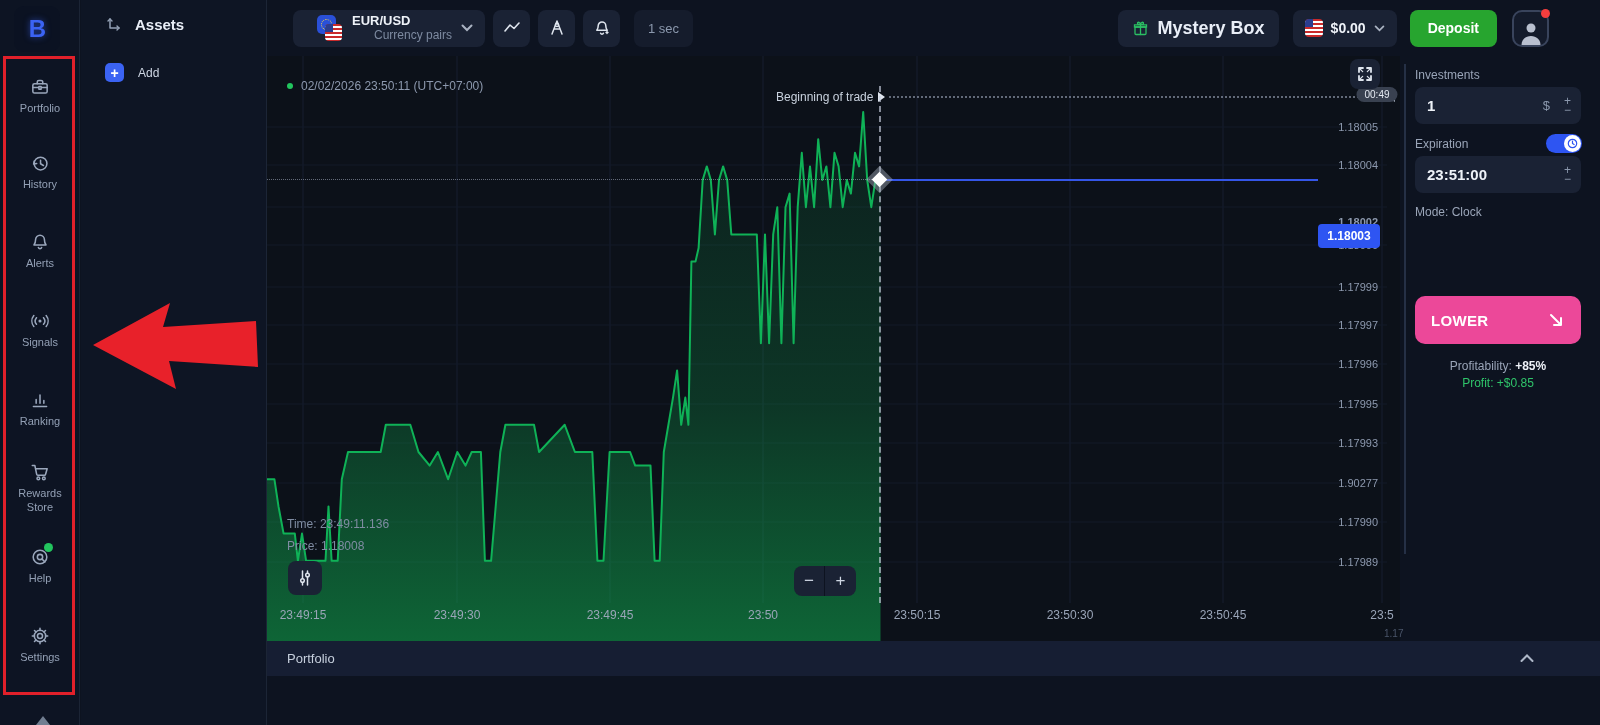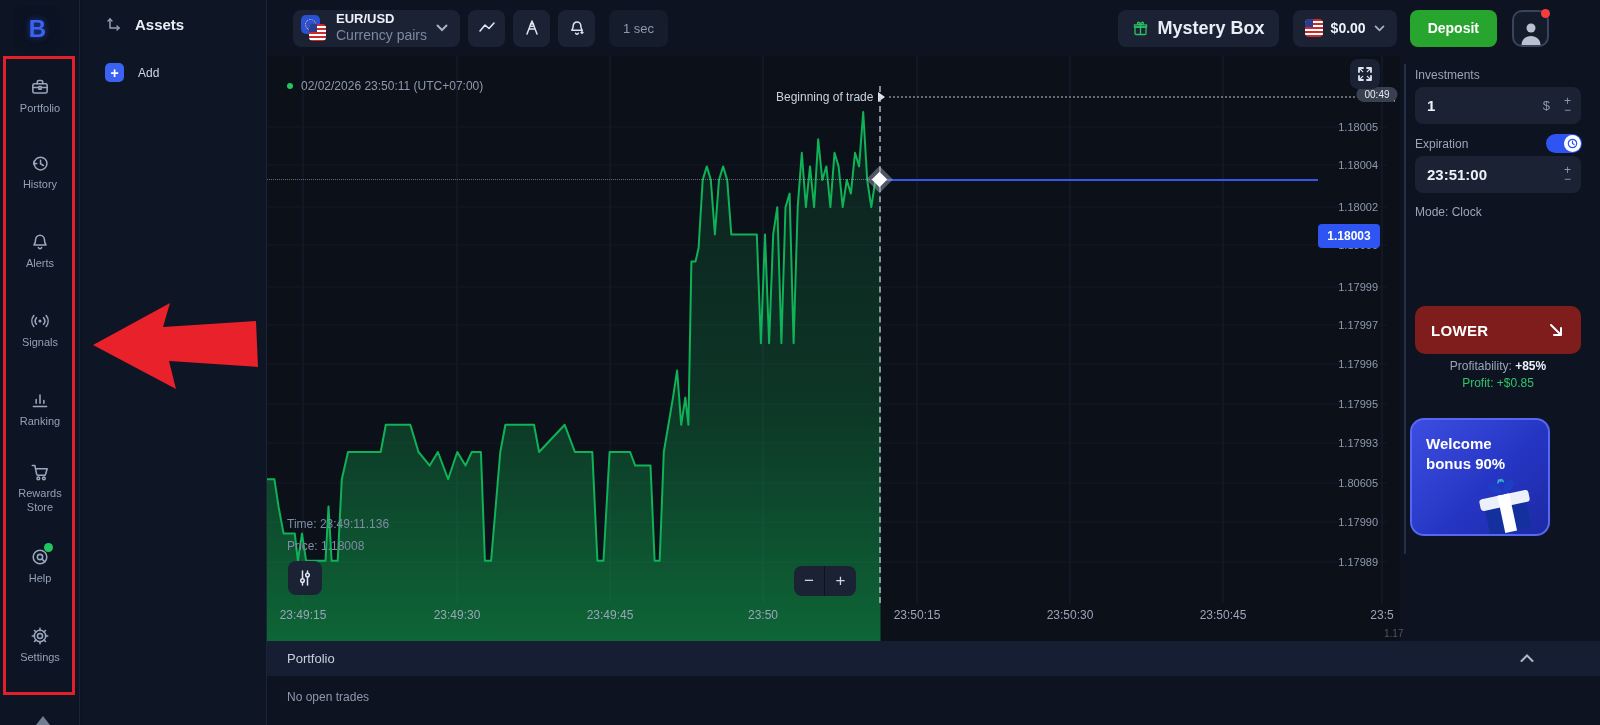--- a/index.html
+++ b/index.html
@@ -37,33 +37,33 @@
   #add-label { font-size:12px; color:#cfd7e4; }
 
   
   #main { position:absolute; left:267px; top:0; width:1333px; height:725px; }
 
   
   #toolbar { position:absolute; left:0; top:0; width:1333px; height:56px;
     display:flex; align-items:center; }
   .tb-btn { background:#1a2234; border-radius:8px; display:flex; align-items:center;
     justify-content:center; cursor:pointer; }
-  #pair-btn { margin-left:26px; height:37px; padding:0 12px 0 8px; gap:9px; }
+  #pair-btn { margin-left:26px; height:37px; padding:0 12px 0 24px; gap:9px; }
   #pair-flags { position:relative; width:26px; height:26px; }
   #flag-eu { position:absolute; left:0; top:0; width:19px; height:19px; border-radius:5px;
     background:#2a50d8; }
   #flag-eu i { position:absolute; left:4px; top:4px; width:11px; height:11px; border-radius:50%;
     border:1px dotted #f5d34c; }
   .flag-us { position:absolute; border-radius:4px; overflow:hidden;
     background:repeating-linear-gradient(#c92a2a 0 2px, #fff 2px 4px); }
   #flag-us-pair { left:8px; top:9px; width:17px; height:17px; }
   .flag-us:before { content:""; position:absolute; left:0; top:0; width:45%; height:45%; background:#2b3d8f; }
   #pair-texts { display:flex; flex-direction:column; line-height:1.15; }
   #pair-symbol { font-size:13px; font-weight:bold; color:#eef2f8; }
-  #pair-type { font-size:14px; color:#7d8aa0; }
+  #pair-type { font-size:12px; color:#7d8aa0;margin-left:22px; }
   .icon-btn { width:37px; height:37px; margin-left:8px; }
   #interval-btn { margin-left:14px; height:37px; padding:0 14px; background:#151c2c; }
   #interval-label { font-size:13px; color:#8b98ad; }
   #tb-spacer { flex:1; }
   #mystery-btn { height:37px; padding:0 14px; gap:9px; }
   #mystery-label { font-size:18px; font-weight:bold; color:#e9eef7; }
   #balance-btn { height:37px; margin-left:14px; padding:0 12px; gap:8px;justify-content:flex-end; }
   #flag-us-bal { position:relative; width:18px; height:18px; }
   #balance-label { font-size:14px; font-weight:bold; color:#eef2f8; }
   #deposit-btn { height:37px; margin-left:13px; padding:0 18px; background:#27a52f; border-radius:8px; }
@@ -135,21 +135,21 @@
   #exp-label { position:absolute; left:15px; top:81px; }
   #exp-toggle { position:absolute; left:146px; top:78px; width:36px; height:19px;
     background:#2e55f2; border-radius:10px; cursor:pointer; }
   #exp-knob { position:absolute; right:1px; top:1px; width:17px; height:17px;
     border-radius:50%; background:#fff; display:flex; align-items:center; justify-content:center; }
   #exp-input { top:100px; }
   #mode-label { position:absolute; left:15px; top:149px; }
   .trade-btn { position:absolute; left:15px; width:166px; height:48px; border-radius:10px;
     display:flex; align-items:center; padding:0 16px; cursor:pointer; }
   #higher-btn { top:176px; background:#1fa95a; }
-  #lower-btn { top:250px; background:#7f1d1d; }
+  #lower-btn { top:240px; background:#ec4899; }
   .trade-btn .t { flex:1; font-size:15px; font-weight:bold; color:#fff; letter-spacing:.3px; }
   #profitability { position:absolute; left:0; top:303px; width:196px; text-align:center;
     font-size:12px; color:#9aa5b8; }
   #profitability b { color:#eef2f8;margin-top:13px; }
   #profit-line { position:absolute; left:0; top:320px; width:196px; text-align:center;
     font-size:12px; color:#2fc46a; }
   #bonus-card { position:absolute; left:10px; top:362px; width:140px; height:118px;
     border:2px solid #5468f5; border-radius:14px; cursor:pointer; overflow:hidden;
     background:linear-gradient(135deg,#3d4de0 0%,#2636c4 55%,#1c2aa4 100%); }
   #bonus-title { position:absolute; left:14px; top:14px; font-size:15px; font-weight:bold;
@@ -401,28 +401,28 @@
     <div id="axis-top-partial">1.1</div>
 
     <div id="current-line-dotted"></div>
     <div id="current-line-solid"></div>
     <div id="trade-diamond"></div>
     <div id="vline"></div>
 
     <div id="price-labels">
         <span class="price-label" style="top: 71px;">1.18005</span>
         <span class="price-label" style="top: 109px;">1.18004</span>
-        <span class="price-label" style="top: 151px;">1.18002</span>
+        <span class="price-label" style="top: 166px; font-weight: bold;">1.18002</span>
         <span class="price-label" style="top: 189px;">1.18000</span>
         <span class="price-label" style="top: 231px;">1.17999</span>
         <span class="price-label" style="top: 269px;">1.17997</span>
         <span class="price-label" style="top: 308px;">1.17996</span>
         <span class="price-label" style="top: 348px;">1.17995</span>
         <span class="price-label" style="top: 387px;">1.17993</span>
-        <span class="price-label" style="top: 427px;">1.80605</span>
+        <span class="price-label" style="top: 427px;">1.90277</span>
         <span class="price-label" style="top: 466px;">1.17990</span>
         <span class="price-label" style="top: 506px;">1.17989</span>
       </div>
     <div id="price-badge" style="transform: none; top: 168px;">1.18003</div>
     <div id="time-labels">
         <span class="time-label" style="left: 36px;">23:49:15</span>
         <span class="time-label" style="left: 190px;">23:49:30</span>
         <span class="time-label" style="left: 343px;">23:49:45</span>
         <span class="time-label" style="left: 496px;">23:50</span>
         <span class="time-label" style="left: 650px;">23:50:15</span>
@@ -481,37 +481,22 @@
     <div class="trade-btn" id="lower-btn">
       <span class="t">LOWER</span>
       <svg width="18" height="18" viewBox="0 0 18 18" fill="none" stroke="#fff" stroke-width="2" stroke-linecap="round" stroke-linejoin="round">
           <path d="M4 4l10 10M14 7v7H7"></path>
         </svg>
     </div>
 
     <div id="profitability"><span>Profitability: </span><b>+85%</b></div>
     <div id="profit-line">Profit: +$0.85</div>
 
-    <div id="bonus-card">
-      <div id="bonus-title">Welcome bonus 90%</div>
-      <svg id="bonus-gift" width="78" height="62" viewBox="0 0 78 62">
-        <g transform="rotate(-12 40 40)">
-          <rect x="18" y="28" width="42" height="32" rx="3" fill="#14309f"></rect>
-          <rect x="14" y="22" width="50" height="12" rx="3" fill="#ecf0fa"></rect>
-          <rect x="33" y="22" width="12" height="38" fill="#fff"></rect>
-          <path d="M39 22c-8-2-16-8-12-12s12 4 12 12Zm0 0c8-2 16-8 12-12s-12 4-12 12Z" fill="#1d3ec4"></path>
-          <path d="M36 10q2-6 3-1 1-5 3 1" stroke="#2bb8d8" stroke-width="1.5" fill="none"></path>
-        </g>
-      </svg>
-    </div>
   </div>
 
   <div id="portfolio-bar">
     <span id="portfolio-title">Portfolio</span>
     <svg id="portfolio-chevron" width="14" height="9" viewBox="0 0 14 9" fill="none" stroke="#aeb8c8" stroke-width="2" stroke-linecap="round">
         <path d="M1.5 7L7 1.5 12.5 7"></path>
       </svg>
   </div>
   <div id="bottom-axis-partial">1.17</div>
-  <div id="footer">
-    <span id="no-trades">No open trades</span>
-  </div>
 </div>
 
 </body></html>

